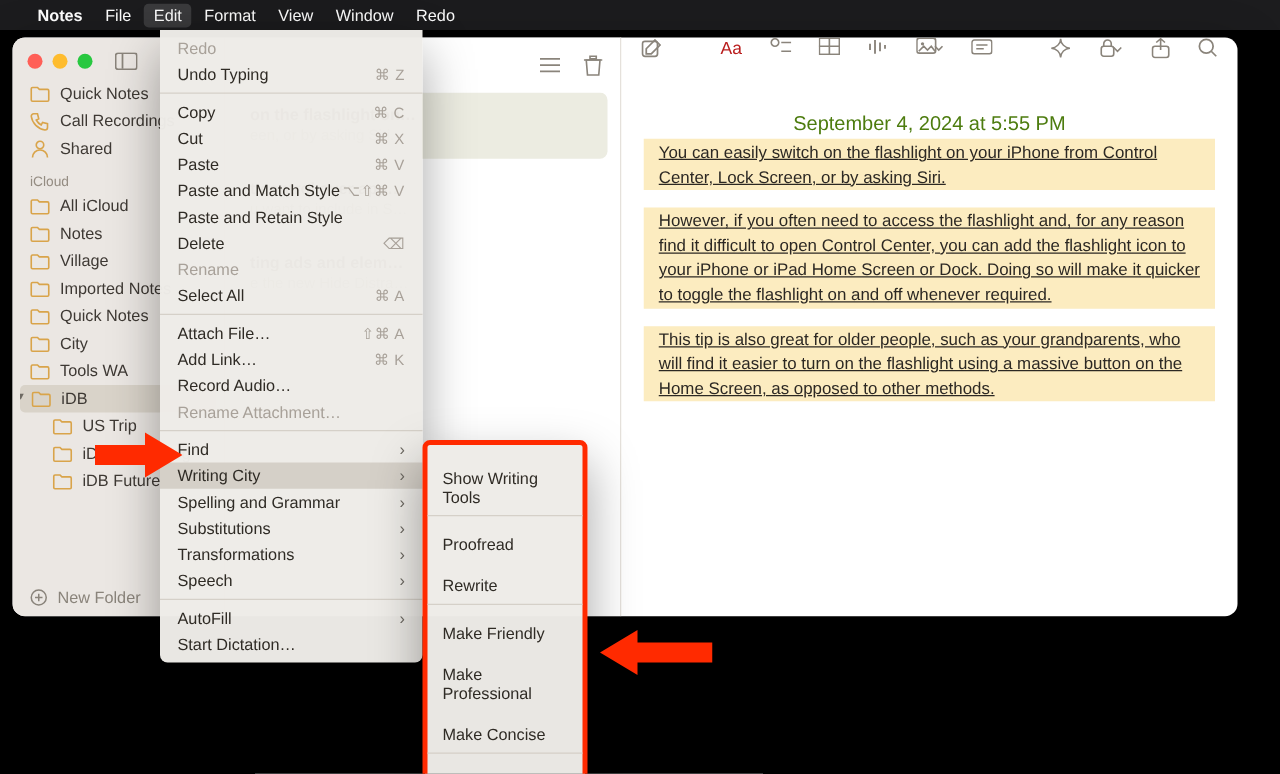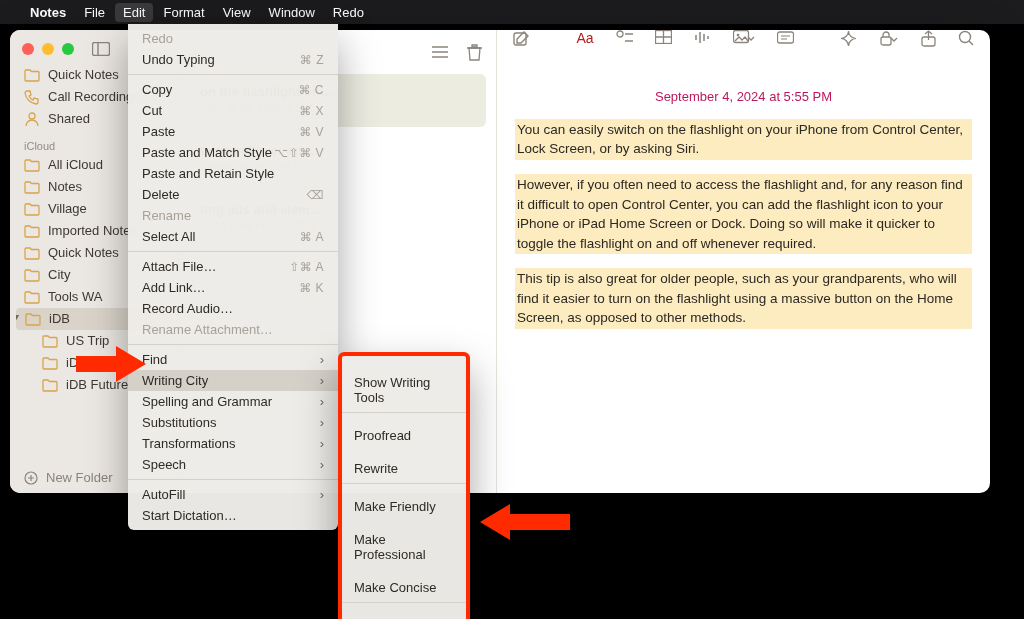--- a/index.html
+++ b/index.html
@@ -36,23 +36,23 @@
 .note-card { padding: 10px 10px 12px; border-radius: 6px; margin-bottom: 6px; }
 .note-card.sel { background: #ecece1; }
 .note-card .title { font-weight: 600; font-size: 13px; color: #2c2823; white-space: nowrap; overflow: hidden; text-overflow: ellipsis; }
 .note-card .sub { color: #8a847b; font-size: 12px; margin-top: 2px; white-space: nowrap; overflow: hidden; text-overflow: ellipsis; }
 
 
 .editor { flex: 1; display: flex; flex-direction: column; }
 .ed-tool { height: 44px; display: flex; padding: 0 16px; color: #b91c1c; gap: 22px; }
 .ed-tool .spacer { flex: 1; }
 .ed-body { flex: 1; padding: 14px 18px; font-size: 13.5px; line-height: 1.45; color: #2c2823; }
-.ed-date { text-align: center; color: #be185d; font-size: 13px; padding-bottom: 12px; }
+.ed-date { text-align: center; color: #4d7c0f; font-size: 16px; padding-bottom: 0; }
 .hl { background: #fcecc0; display: inline; }
-.hl.block { display: block; padding: 1px 2px; }
+.hl.block { display: block; padding: 1px 12px; text-decoration: underline; }
 .para { margin-bottom: 14px; }
 
 
 .menu { position: absolute; top: 24px; left: 128px; width: 210px; background: rgba(238,236,232,.98); border-radius: 0 0 6px 6px; box-shadow: 0 18px 40px rgba(0,0,0,.35); padding: 4px 0; }
 .menu .row { display: flex; align-items: center; justify-content: space-between; padding: 3px 14px; color: #2f2b25; font-size: 13px; }
 .menu .row.dis { color: #a8a199; }
 .menu .sep { height: 1px; background: #d5d0c8; margin: 4px 0; }
 .menu .row .hint { color: #a8a199; font-size: 12px; letter-spacing: 0.5px; }
 .menu .row .chev { color: #6e6a63; }
 .menu .row.focus { background: #d5d0c8; }

